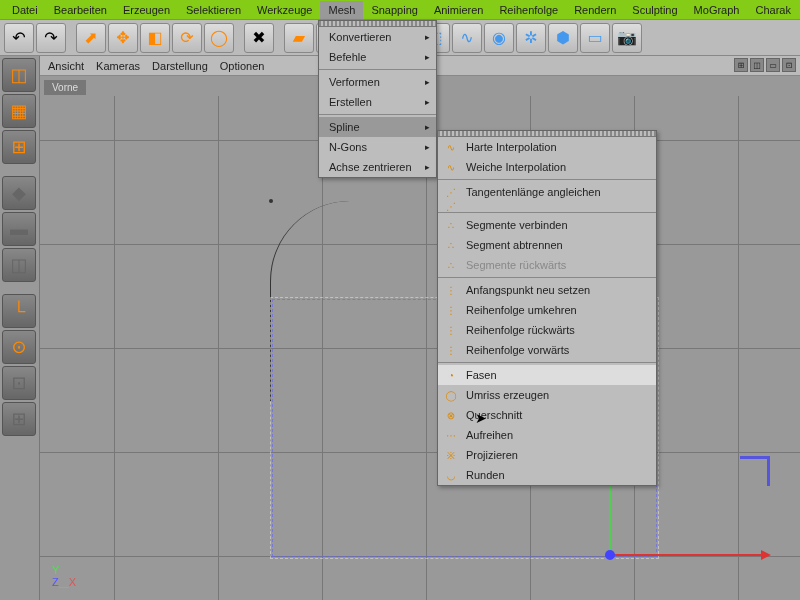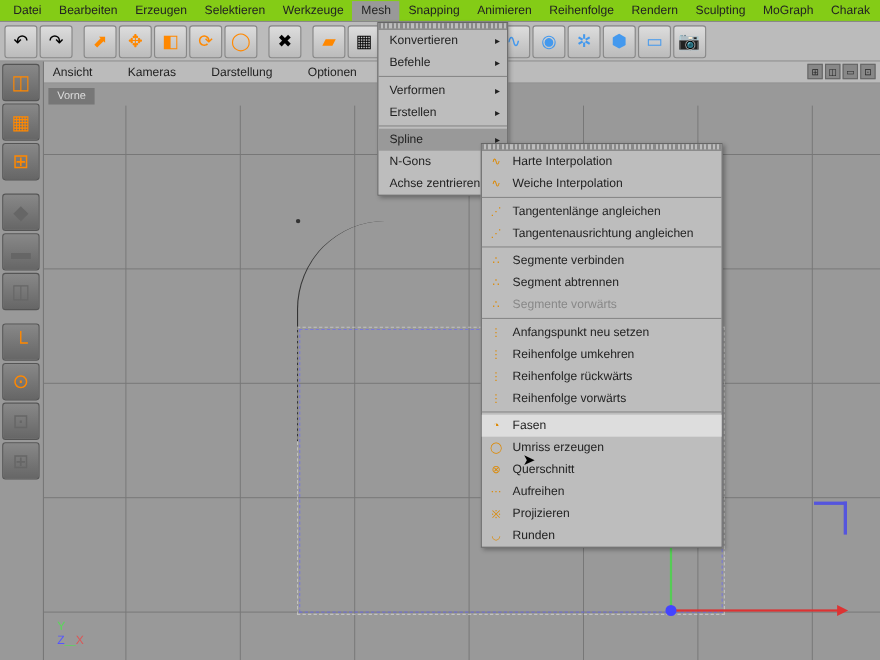--- a/index.html
+++ b/index.html
@@ -10,42 +10,42 @@
 .toolbar{background:#bbb;height:36px;display:flex;align-items:center;padding:2px 4px;gap:2px;border-bottom:1px solid #888}
 .tbtn{width:30px;height:30px;background:linear-gradient(#ddd,#bbb);border:1px solid #888;border-radius:3px;display:flex;align-items:center;justify-content:center;font-size:16px}
 .tbtn.o{color:#f80}
 .tbtn.b{color:#49e}
 .sep{width:6px}
 .main{display:flex;height:544px}
 .sidebar{width:40px;background:#999;display:flex;flex-direction:column;gap:2px;padding:2px;border-right:1px solid #777}
 .sbtn{width:34px;height:34px;background:linear-gradient(#888,#666);border:1px solid #555;border-radius:3px;display:flex;align-items:center;justify-content:center;font-size:18px;color:#f80}
 .sbtn.g{color:#666}
 .viewport{flex:1;background:#999;position:relative}
-.vtabs{background:#bbb;height:20px;display:flex;align-items:center;padding:0 4px;gap:24px;border-bottom:1px solid #888}
+.vtabs{background:#bbb;height:20px;display:flex;align-items:center;padding:0 4px;gap:4px;border-bottom:1px solid #888}
 .vtabs span{color:#222;padding:2px 4px}
 .vtitle{background:#777;color:#ddd;padding:2px 8px;display:inline-block;margin:4px;font-size:10px}
 .grid{position:absolute;top:40px;left:0;right:0;bottom:0}
 .grid::before{content:"";position:absolute;inset:0;background-image:linear-gradient(#777 1px,transparent 1px),linear-gradient(90deg,#777 1px,transparent 1px);background-size:104px 104px;background-position:-30px -60px}
 .curve{position:absolute;top:145px;left:230px;width:160px;height:200px;border-left:1px solid #333;border-top-left-radius:80px}
 .curve::before{content:"";position:absolute;left:-2px;top:-2px;width:4px;height:4px;background:#333;border-radius:50%}
 .selbox{position:absolute;top:243px;left:232px;width:385px;height:258px;border:1px dashed rgba(100,100,255,0.6);outline:1px dashed rgba(255,255,255,0.4);outline-offset:1px}
 .xaxis{position:absolute;left:570px;top:498px;width:155px;height:2px;background:#d33}
 .xaxis::after{content:"";position:absolute;right:-6px;top:-4px;border-left:10px solid #d33;border-top:5px solid transparent;border-bottom:5px solid transparent}
 .yaxis{position:absolute;left:569px;top:340px;width:2px;height:160px;background:#5c5}
 .dot{position:absolute;left:565px;top:494px;width:10px;height:10px;background:#44f;border-radius:50%}
 .gizmo{position:absolute;left:12px;bottom:12px;font-size:9px;color:#5d5}
 .gizmo .z{color:#55f}
 .gizmo .x{color:#d55}
 .bluecorner{position:absolute;right:30px;top:400px;width:30px;height:30px;border-top:3px solid #55d;border-right:3px solid #55d}
 .menu{position:absolute;background:#bdbdbd;border:1px solid #666;box-shadow:2px 2px 4px rgba(0,0,0,0.3);min-width:110px}
 .menu-item{padding:4px 24px 4px 10px;color:#222;position:relative;display:flex;align-items:center}
 .menu-item.arrow::after{content:"▸";position:absolute;right:6px;font-size:9px}
 .menu-item.active{background:#999}
 .menu-sep{height:1px;background:#888;margin:2px 0}
-.menu1{left:343px;top:20px}
+.menu1{left:318px;top:20px}
 .menu2{left:437px;top:130px;min-width:220px}
 .menu2 .menu-item{padding-left:28px}
 .micon{position:absolute;left:6px;width:14px;height:14px;display:flex;align-items:center;justify-content:center;font-size:10px;color:#d80}
 .menu-item.hover{background:#ddd}
 .menu-item.disabled{color:#888}
 .cursor{position:absolute;left:475px;top:410px;font-size:14px;color:#000;pointer-events:none;z-index:99}
 .vicons{position:absolute;right:4px;top:2px;display:flex;gap:2px}
 .vicons span{width:14px;height:14px;background:#888;border:1px solid #666;font-size:8px;display:flex;align-items:center;justify-content:center}
 .hdots{height:6px;background:repeating-linear-gradient(90deg,#888 0 2px,transparent 2px 4px);border-bottom:1px solid #777}
 </style>
@@ -173,34 +173,33 @@
       <span class="micon">∿</span>
       <span>Weiche Interpolation</span>
     </div>
     <div class="menu-sep"></div>
     <div class="menu-item">
       <span class="micon">⋰</span>
       <span>Tangentenlänge angleichen</span>
     </div>
     <div class="menu-item">
       <span class="micon">⋰</span>
-      <span>Tangentenausrichtung angleichen</span>
     </div>
     <div class="menu-sep"></div>
     <div class="menu-item">
       <span class="micon">∴</span>
       <span>Segmente verbinden</span>
     </div>
     <div class="menu-item">
       <span class="micon">∴</span>
       <span>Segment abtrennen</span>
     </div>
     <div class="menu-item disabled">
       <span class="micon">∴</span>
-      <span>Segmente vorwärts</span>
+      <span>Segmente rückwärts</span>
     </div>
     <div class="menu-sep"></div>
     <div class="menu-item">
       <span class="micon">⋮</span>
       <span>Anfangspunkt neu setzen</span>
     </div>
     <div class="menu-item">
       <span class="micon">⋮</span>
       <span>Reihenfolge umkehren</span>
     </div>

